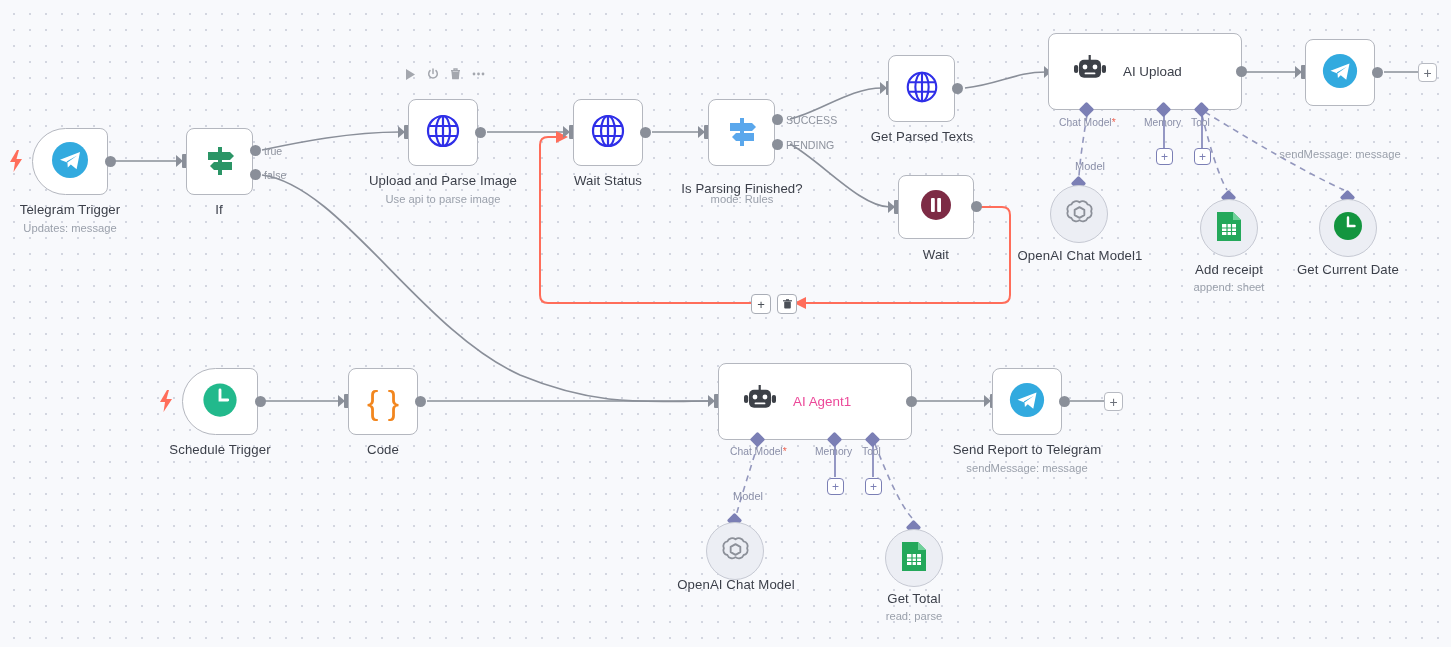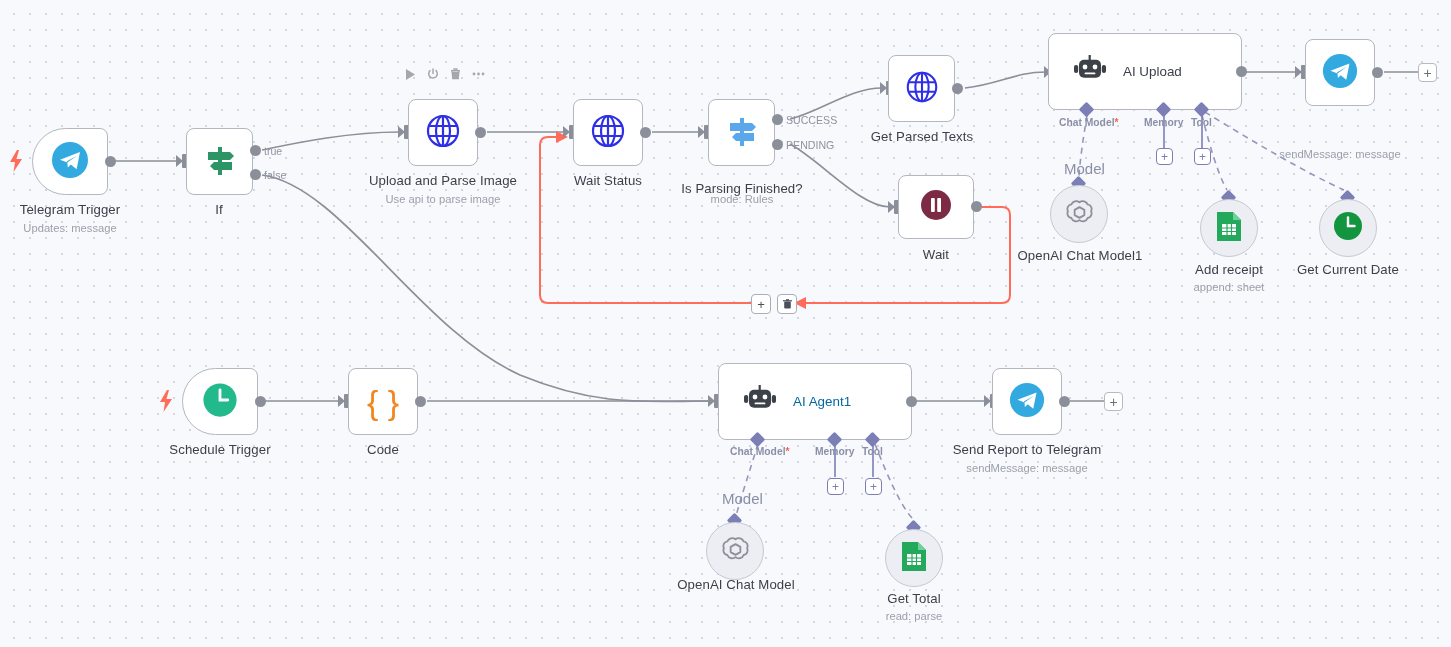--- a/index.html
+++ b/index.html
@@ -102,31 +102,31 @@
     display: flex; align-items: center; justify-content: center;
     color: #4b5058; font-size: 13px; line-height: 1;
   }
 
   
   .diamond {
     position: absolute; width: 11px; height: 11px; background: #7b7fb5;
     transform: rotate(45deg); border-radius: 1.5px;
   }
   .subport-label {
-    position: absolute; font-size: 10.3px; color: #8a8fa8; white-space: nowrap; font-weight: bold;
+    position: absolute; font-size: 10.3px; color: #8a8fa8; white-space: nowrap;
   }
   .subport-label .req { color: #ef6453; }
   .sub-plus {
     position: absolute; width: 17px; height: 17px;
     border: 1.2px solid #7b7fb5; border-radius: 4px; background: #fff;
     display: flex; align-items: center; justify-content: center;
     color: #7b7fb5; font-size: 12px; line-height: 1;
   }
   .conn-mini-label {
-    position: absolute; font-size: 15px; color: #8a8fa8; white-space: nowrap;
+    position: absolute; font-size: 11px; color: #8a8fa8; white-space: nowrap; margin-left: 11px;
   }
 </style>
 </head>
 <body>
 
 <div id="canvas">
 
   <svg id="edges">
     <defs>
       <marker id="arrow" viewBox="0 0 10 10" refX="9" refY="5" markerWidth="7" markerHeight="7" orient="auto">
@@ -446,21 +446,21 @@
       <svg width="34" height="30" viewBox="0 0 34 30">
         <rect x="15.6" y="0" width="2.2" height="5" fill="#3d4148"></rect>
         <rect x="6" y="4.8" width="22" height="18" rx="5" fill="#3d4148"></rect>
         <rect x="1" y="10" width="4.2" height="8" rx="2" fill="#3d4148"></rect>
         <rect x="28.8" y="10" width="4.2" height="8" rx="2" fill="#3d4148"></rect>
         <circle cx="12" cy="12" r="2.4" fill="#fff"></circle>
         <circle cx="22" cy="12" r="2.4" fill="#fff"></circle>
         <rect x="11.6" y="17.4" width="10.8" height="1.9" rx="0.9" fill="#fff"></rect>
       </svg>
     </span>
-    <span style="font-size:13.4px;color:#0369a1;">AI Agent1</span>
+    <span style="font-size:13.4px;color:#ec4899;">AI Agent1</span>
   </div>
   <div class="outdot" style="left:906px; top:396px;"></div>
   <div class="diamond" style="left:752px; top:434px;"></div>
   <div class="diamond" style="left:829px; top:434px;"></div>
   <div class="diamond" style="left:867px; top:434px;"></div>
   <div class="subport-label" style="left:730px; top:446px;">Chat Model<span class="req">*</span></div>
   <div class="subport-label" style="left:815px; top:446px;">Memory</div>
   <div class="subport-label" style="left:862px; top:446px;">Tool</div>
   <div class="sub-plus" style="left:827px; top:478px;">+</div>
   <div class="sub-plus" style="left:865px; top:478px;">+</div>

